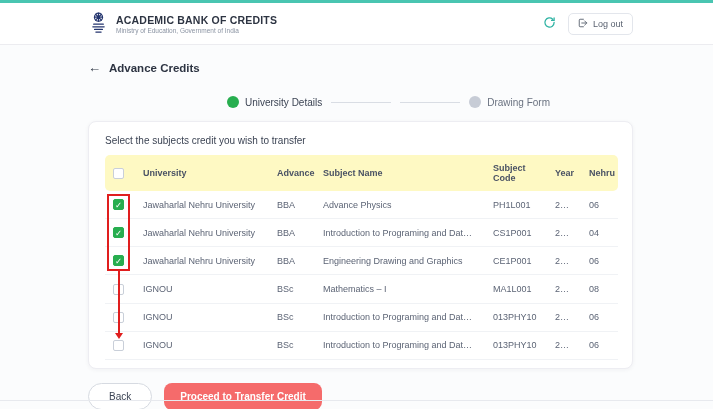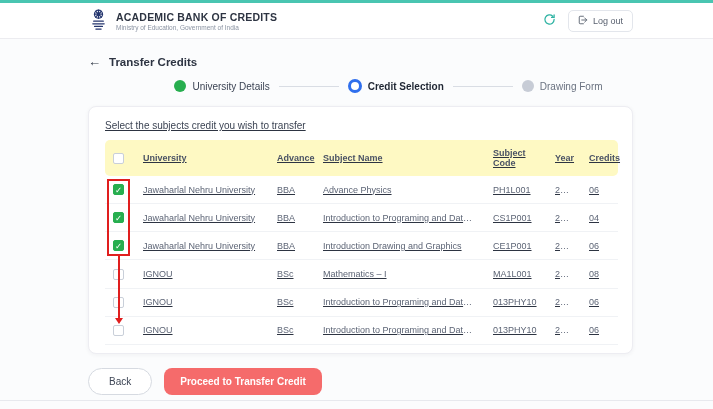--- a/index.html
+++ b/index.html
@@ -6,55 +6,54 @@
   html,body { width: 713px; height: 409px; }
   body {
     font-family: "Liberation Sans", sans-serif;
     background: #fbfcfd;
     position: relative;
     overflow: hidden;
     color: #2d3442;
   }
   .top-line { height: 3px; background: #49c5b1; }
   .header {
-    height: 36px; background: #fff; border-bottom: 1px solid #ececf0;
+    height: 42px; background: #fff; border-bottom: 1px solid #ececf0;
     display: flex; align-items: center; justify-content: space-between;
     padding: 0 80px 0 88px;
   }
   .brand { display: flex; align-items: center; gap: 7px; }
   .brand-title { font-size: 10.5px; font-weight: bold; color: #2d3442; letter-spacing: .2px; }
   .brand-subtitle { font-size: 6.5px; color: #8a93a2; margin-top: 1px; }
   .header-actions { display: flex; align-items: center; gap: 10px; }
   .refresh-btn { background: none; border: none; cursor: pointer; display: flex; align-items: center; padding: 2px; }
   .logout-btn {
     display: flex; align-items: center; gap: 5px;
     border: 1px solid #e3e6ec; background: #fff; border-radius: 5px;
     padding: 4px 9px; font-size: 9px; color: #5a6270; cursor: pointer;
   }
   .page-title-row { display: flex; align-items: center; gap: 8px; margin: 16px 0 0 88px; }
   .back-arrow { font-size: 13px; color: #2d3442; cursor: pointer; line-height: 1; }
   .page-title { font-size: 11.5px; font-weight: bold; color: #2d3442; }
 
-  .stepper { display: flex; align-items: center; justify-content: center; gap: 9px; margin-top: 11px; padding-left: 64px; }
+  .stepper { display: flex; align-items: center; justify-content: center; gap: 9px; margin-top: 22px; padding-left: 64px; }
   .step { display: flex; align-items: center; gap: 6px; }
   .dot { width: 12px; height: 12px; border-radius: 50%; flex: 0 0 auto; }
   .dot.complete { background: #27ae4f; }
   .dot.active { width: 14px; height: 14px; background: #fff; border: 3.5px solid #2f6fed; }
   .dot.upcoming { background: #c7ccd6; }
   .step-label { font-size: 10px; color: #3c4454; }
   .step.upcoming .step-label { color: #6a7280; }
   .step.active .step-label { font-weight: bold; color: #1f2633; }
   .connector { width: 60px; height: 1px; background: #d9dde4; }
 
   .card {
     width: 545px; margin: 13px 0 0 88px; background: #fff;
     border: 1px solid #ededf2; border-radius: 8px;
     box-shadow: 0 1px 4px rgba(30,40,60,.05);
     padding: 13px 16px 8px;
-    text-decoration: underline;
   }
   .caption { font-size: 10px; color: #3c4454; margin-bottom: 9px; }
 
   .table-wrap { position: relative; }
   table { width: 100%; border-collapse: collapse; table-layout: fixed; }
   thead tr { background: #fef9c3; }
   th { font-size: 9px; color: #4a5264; text-align: left; padding: 8px; font-weight: bold; }
   th:first-child { border-radius: 5px 0 0 5px; }
   th:last-child { border-radius: 0 5px 5px 0; }
   td { font-size: 9px; color: #5c6475; padding: 8px; border-bottom: 1px solid #f0f2f5; overflow: hidden; white-space: nowrap; text-overflow: ellipsis; }
@@ -121,33 +120,29 @@
             <path d="M13 21H5a2 2 0 0 1-2-2V5a2 2 0 0 1 2-2h8"></path>
         </svg>
       </span>
       <span>Log out</span>
     </button>
   </div>
 </div>
 
 <div class="page-title-row">
   <span class="back-arrow">←</span>
-  <span class="page-title">Transfer Credits</span>
+  <span class="page-title">Advance Credits</span>
 </div>
 
 <div class="stepper">
   <div class="step complete">
     <span class="dot complete"></span>
     <span class="step-label">University Details</span>
   </div>
   <span class="connector"></span>
-  <div class="step active">
-    <span class="dot active"></span>
-    <span class="step-label">Credit Selection</span>
-  </div>
   <span class="connector"></span>
   <div class="step upcoming">
     <span class="dot upcoming"></span>
     <span class="step-label">Drawing Form</span>
   </div>
 </div>
 
 <div class="card">
   <div class="caption">Select the subjects credit you wish to transfer</div>
   <div class="table-wrap" id="tablewrap">
@@ -162,21 +157,21 @@
           <col style="width:37px">
       </colgroup>
       <thead>
         <tr>
           <th><span class="cb"></span></th>
           <th>University</th>
           <th>Advance</th>
           <th>Subject Name</th>
           <th>Subject Code</th>
           <th>Year</th>
-          <th>Credits</th>
+          <th>Nehru</th>
         </tr>
       </thead>
       <tbody>
           <tr>
             <td><span class="cb checked">✓</span></td>
             <td>Jawaharlal Nehru University</td>
             <td>BBA</td>
             <td>Advance Physics</td>
             <td>PH1L001</td>
             <td>2015</td>
@@ -188,21 +183,21 @@
             <td>BBA</td>
             <td>Introduction to Programing and Data Structures</td>
             <td>CS1P001</td>
             <td>2015</td>
             <td>04</td>
           </tr>
           <tr>
             <td><span class="cb checked">✓</span></td>
             <td>Jawaharlal Nehru University</td>
             <td>BBA</td>
-            <td>Introduction Drawing and Graphics</td>
+            <td>Engineering Drawing and Graphics</td>
             <td>CE1P001</td>
             <td>2015</td>
             <td>06</td>
           </tr>
           <tr>
             <td><span class="cb"></span></td>
             <td>IGNOU</td>
             <td>BSc</td>
             <td>Mathematics – I</td>
             <td>MA1L001</td>

